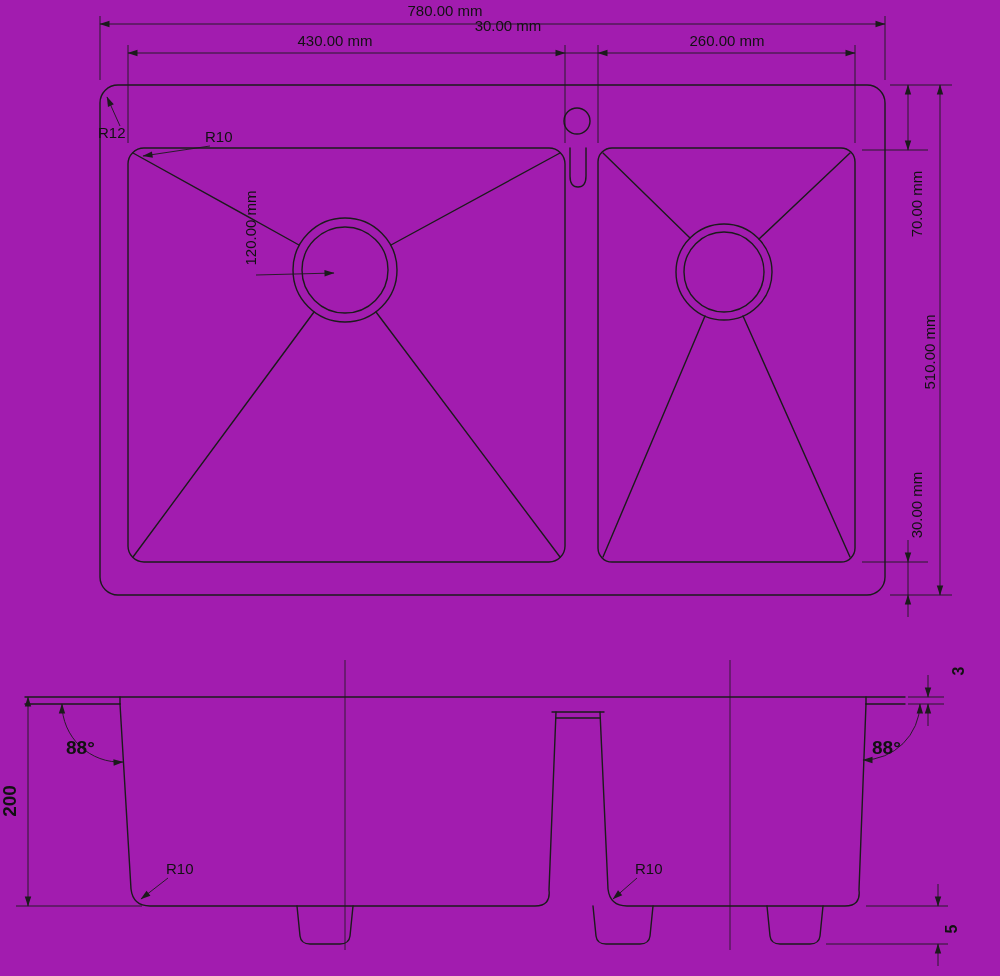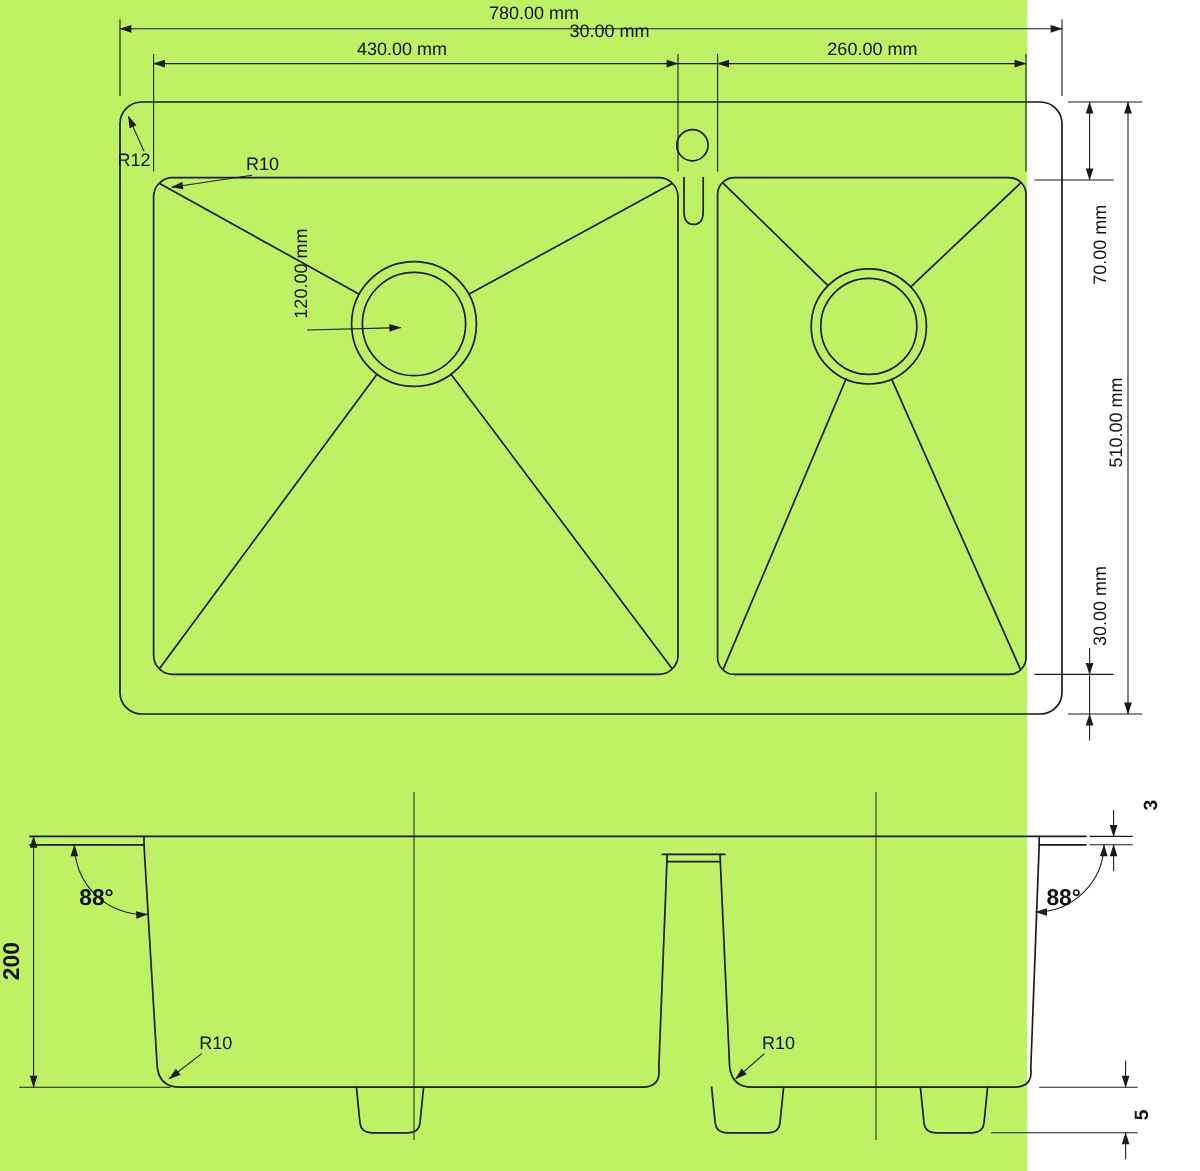--- a/index.html
+++ b/index.html
@@ -1,16 +1,16 @@
 <!DOCTYPE html>
 <html><head>
 <meta charset="utf-8">
 <style>
   html,body{margin:0;padding:0;background:#ffffff;}
-  .page{width:856px;height:976px;background:#bef264;position:relative;font-family:"Liberation Sans",sans-serif;text-align:right;}
+  .page{width:1000px;height:976px;background:#a21caf;position:relative;font-family:"Liberation Sans",sans-serif;text-align:right;}
   svg{display:block;}
   .o{fill:none;stroke:#1b1b1b;stroke-width:1.4;stroke-linecap:round;}
   .d{fill:none;stroke:#1b1b1b;stroke-width:0.9;}
   .c{fill:none;stroke:#1b1b1b;stroke-width:0.8;}
   text{fill:#111111;font-family:"Liberation Sans",sans-serif;font-size:15px;}
   .b{font-weight:bold;font-size:19px;}
   .b2{font-weight:bold;font-size:16px;}
   .mid{text-anchor:middle;}
 </style>
 </head>

